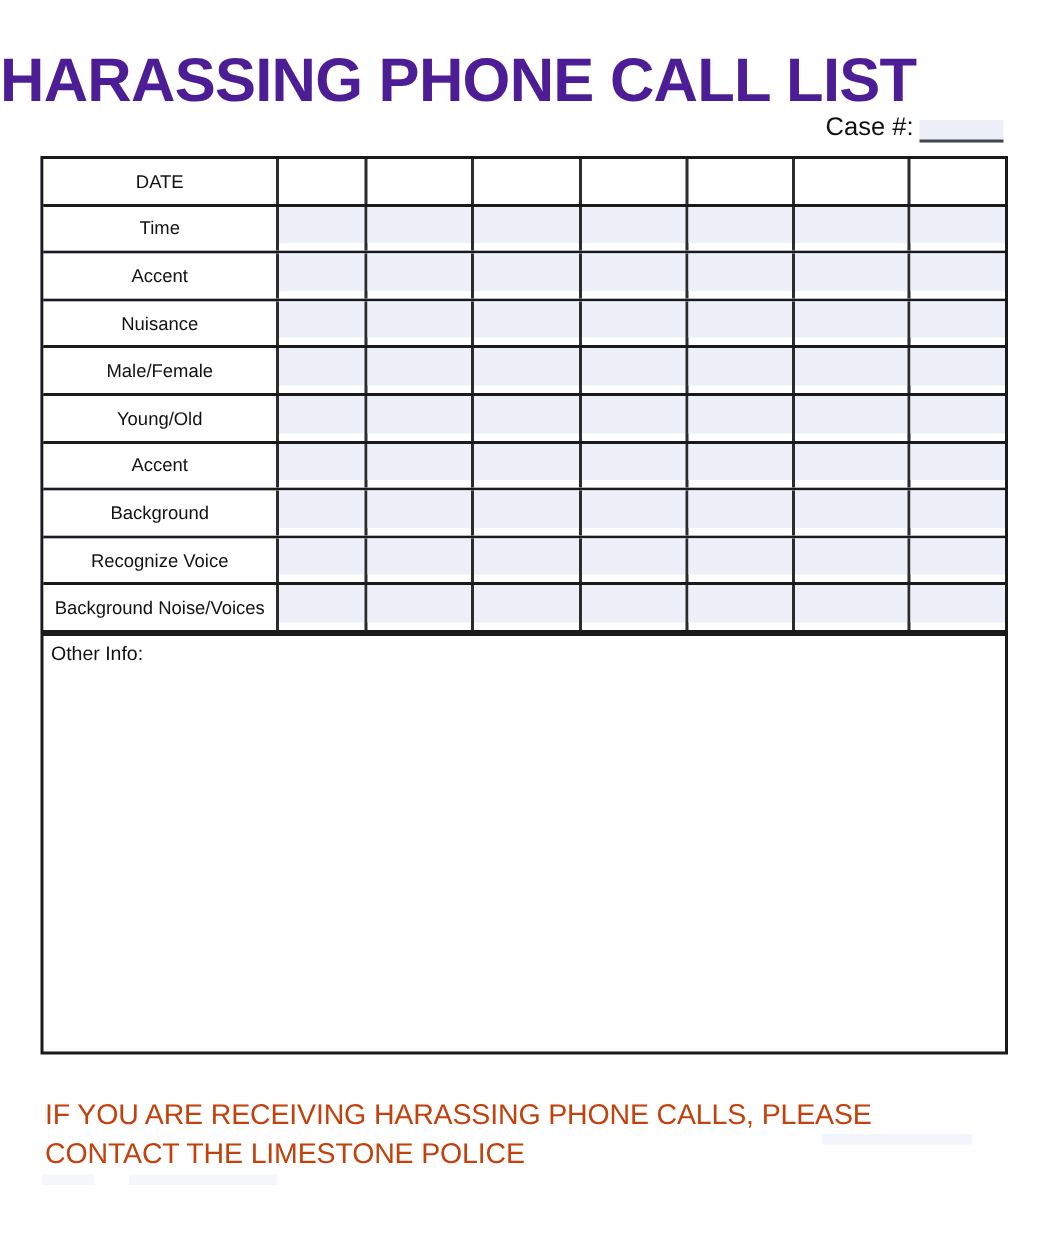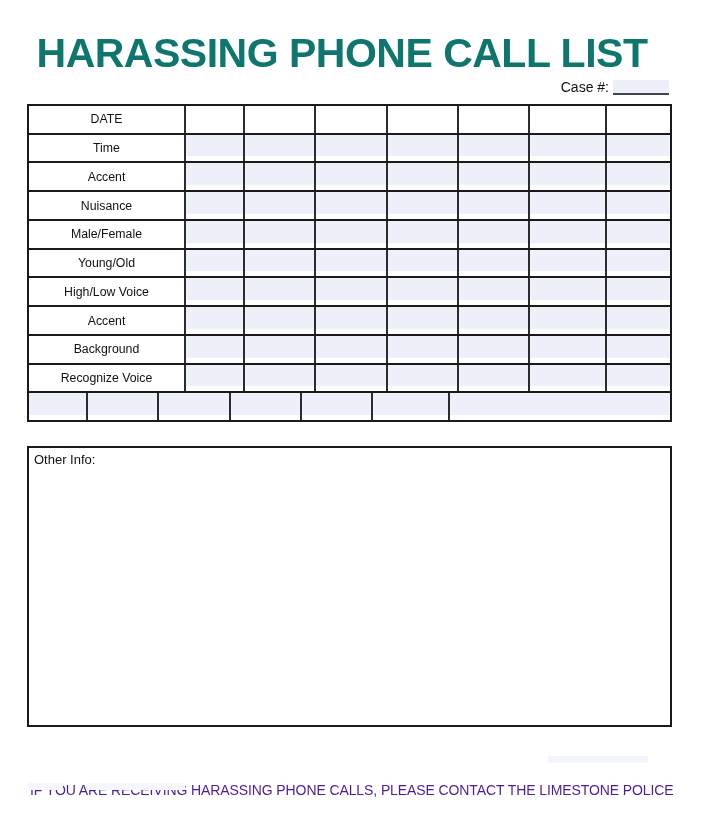--- a/index.html
+++ b/index.html
@@ -17,35 +17,34 @@
     overflow: hidden;
   }
 
   
   .title {
     position: absolute;
     top: 30px;
     left: 0;
     width: 684px;
     margin: 0;
-    text-align: center;
     font-size: 41px;
     font-weight: bold;
     letter-spacing: -0.5px;
-    color: #0f766e;
+    color: #4c1d95;
     white-space: nowrap;
   }
 
   
   .case-row {
     position: absolute;
     top: 77px;
     right: 33px;
     height: 18px;
-    font-size: 14px;
+    font-size: 17px;
     display: flex;
     align-items: flex-end;
     gap: 4px;
   }
   .case-field {
     display: inline-block;
     width: 56px;
     height: 13px;
     background: var(--hl, #edf0f9);
     border-bottom: 2px solid var(--underline, #3f4554);
@@ -106,34 +105,32 @@
     position: absolute;
     top: 422px;
     left: 27px;
     width: 645px;
     height: 281px;
     box-sizing: border-box;
     border: 2px solid var(--grid, #1a1a1a);
     background: #ffffff;
     font-size: 13px;
     padding: 4px 5px;
-    margin-top: 24px;
   }
 
   
   .footer {
     position: absolute;
     top: 731px;
     left: 30px;
     width: 645px;
-    font-size: 14px;
+    font-size: 19px;
     line-height: 25.5px;
-    color: #4c1d95;
+    color: #c2410c;
     letter-spacing: -0.1px;
-    margin-top: 47px;
   }
 
   
   .artifact {
     position: absolute;
     background: #f2f5fc;
   }
   .art-a { left: 548px; top: 756px; width: 100px; height: 7px; }
   .art-b { left: 28px;  top: 783px; width: 35px;  height: 7px; background: #f5f7fd; }
   .art-c { left: 86px;  top: 783px; width: 99px;  height: 7px; background: #f5f7fd; }
@@ -275,44 +272,20 @@
           <div class="hl"></div>
         </div>
         <div class="cell value-cell vc-5">
           <div class="hl"></div>
         </div>
         <div class="cell value-cell vc-6">
           <div class="hl"></div>
         </div>
       </div>
       <div class="t-row">
-        <div class="cell label-cell">High/Low Voice</div>
-        <div class="cell value-cell vc-0">
-          <div class="hl"></div>
-        </div>
-        <div class="cell value-cell vc-1">
-          <div class="hl"></div>
-        </div>
-        <div class="cell value-cell vc-2">
-          <div class="hl"></div>
-        </div>
-        <div class="cell value-cell vc-3">
-          <div class="hl"></div>
-        </div>
-        <div class="cell value-cell vc-4">
-          <div class="hl"></div>
-        </div>
-        <div class="cell value-cell vc-5">
-          <div class="hl"></div>
-        </div>
-        <div class="cell value-cell vc-6">
-          <div class="hl"></div>
-        </div>
-      </div>
-      <div class="t-row">
         <div class="cell label-cell">Accent</div>
         <div class="cell value-cell vc-0">
           <div class="hl"></div>
         </div>
         <div class="cell value-cell vc-1">
           <div class="hl"></div>
         </div>
         <div class="cell value-cell vc-2">
           <div class="hl"></div>
         </div>
@@ -371,20 +344,21 @@
           <div class="hl"></div>
         </div>
         <div class="cell value-cell vc-5">
           <div class="hl"></div>
         </div>
         <div class="cell value-cell vc-6">
           <div class="hl"></div>
         </div>
       </div>
       <div class="t-row">
+        <div class="cell label-cell">Background Noise/Voices</div>
         <div class="cell value-cell vc-0">
           <div class="hl"></div>
         </div>
         <div class="cell value-cell vc-1">
           <div class="hl"></div>
         </div>
         <div class="cell value-cell vc-2">
           <div class="hl"></div>
         </div>
         <div class="cell value-cell vc-3">

